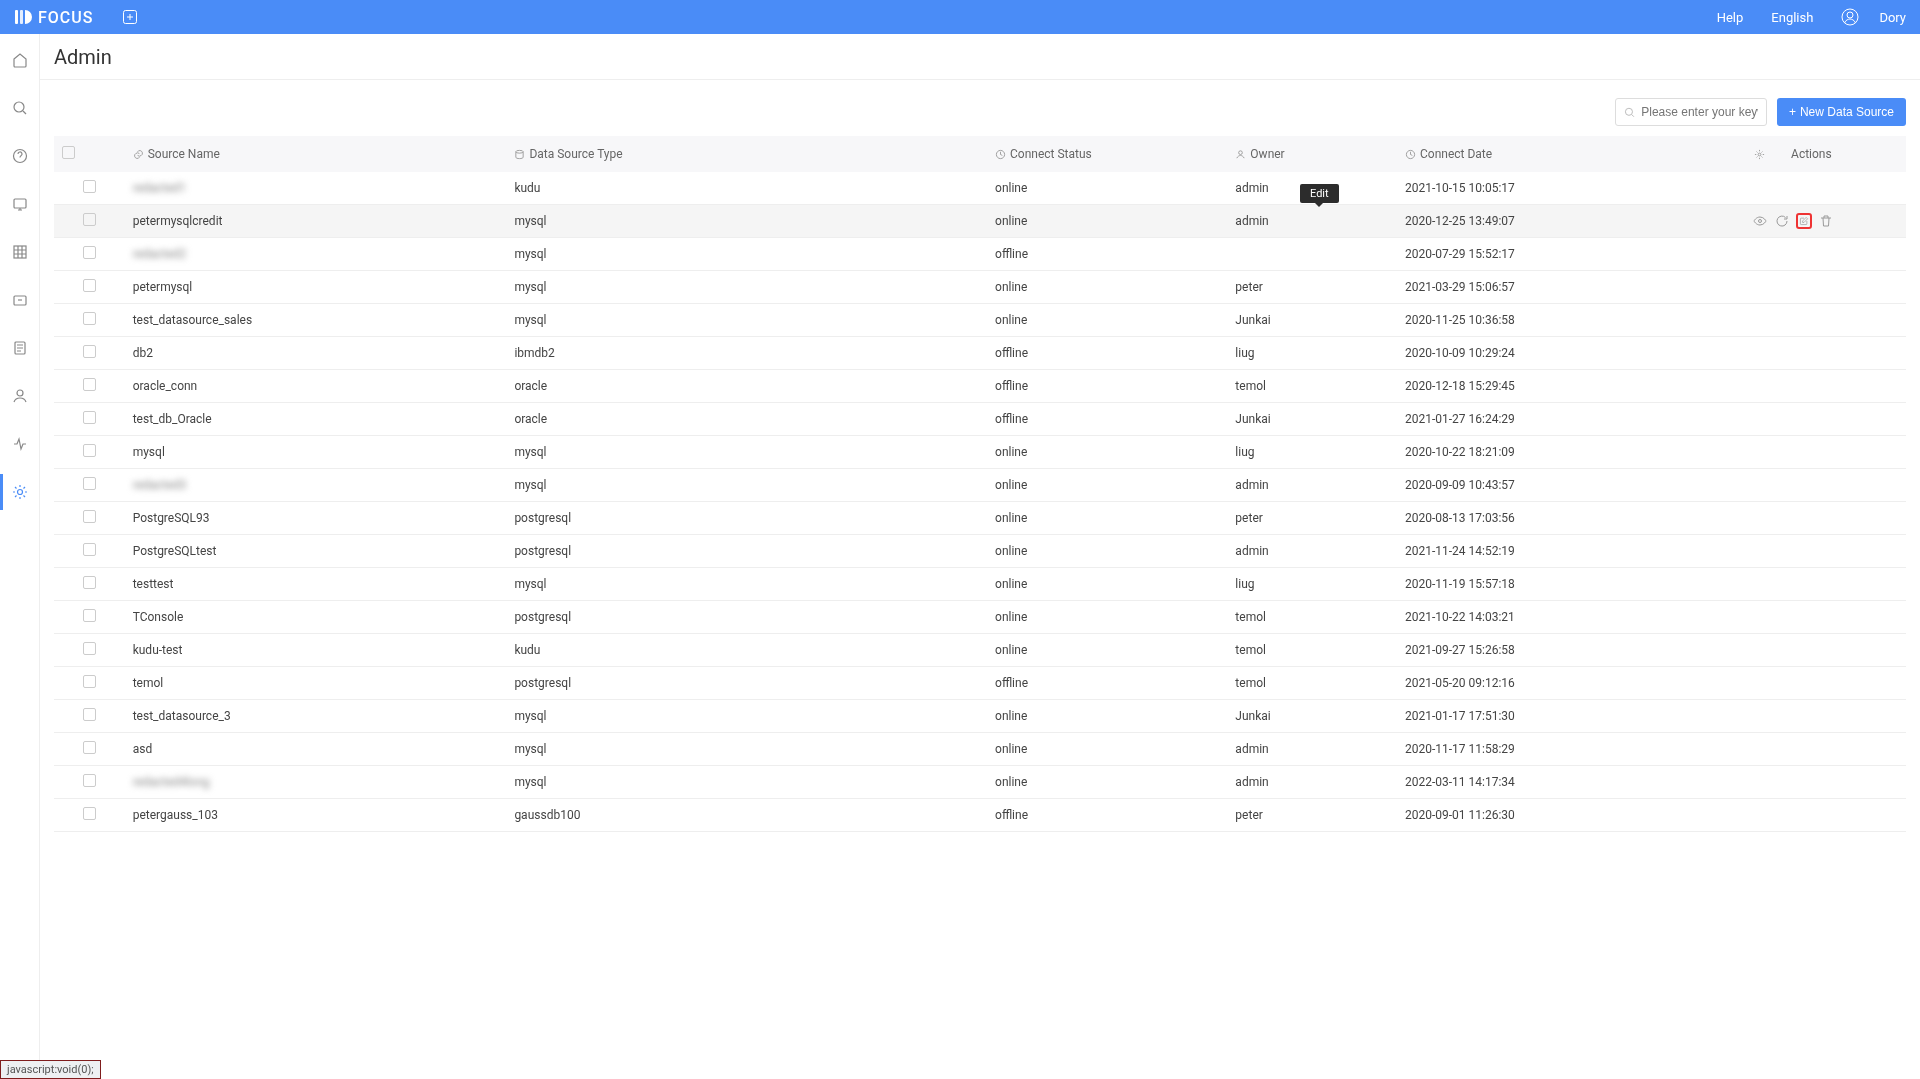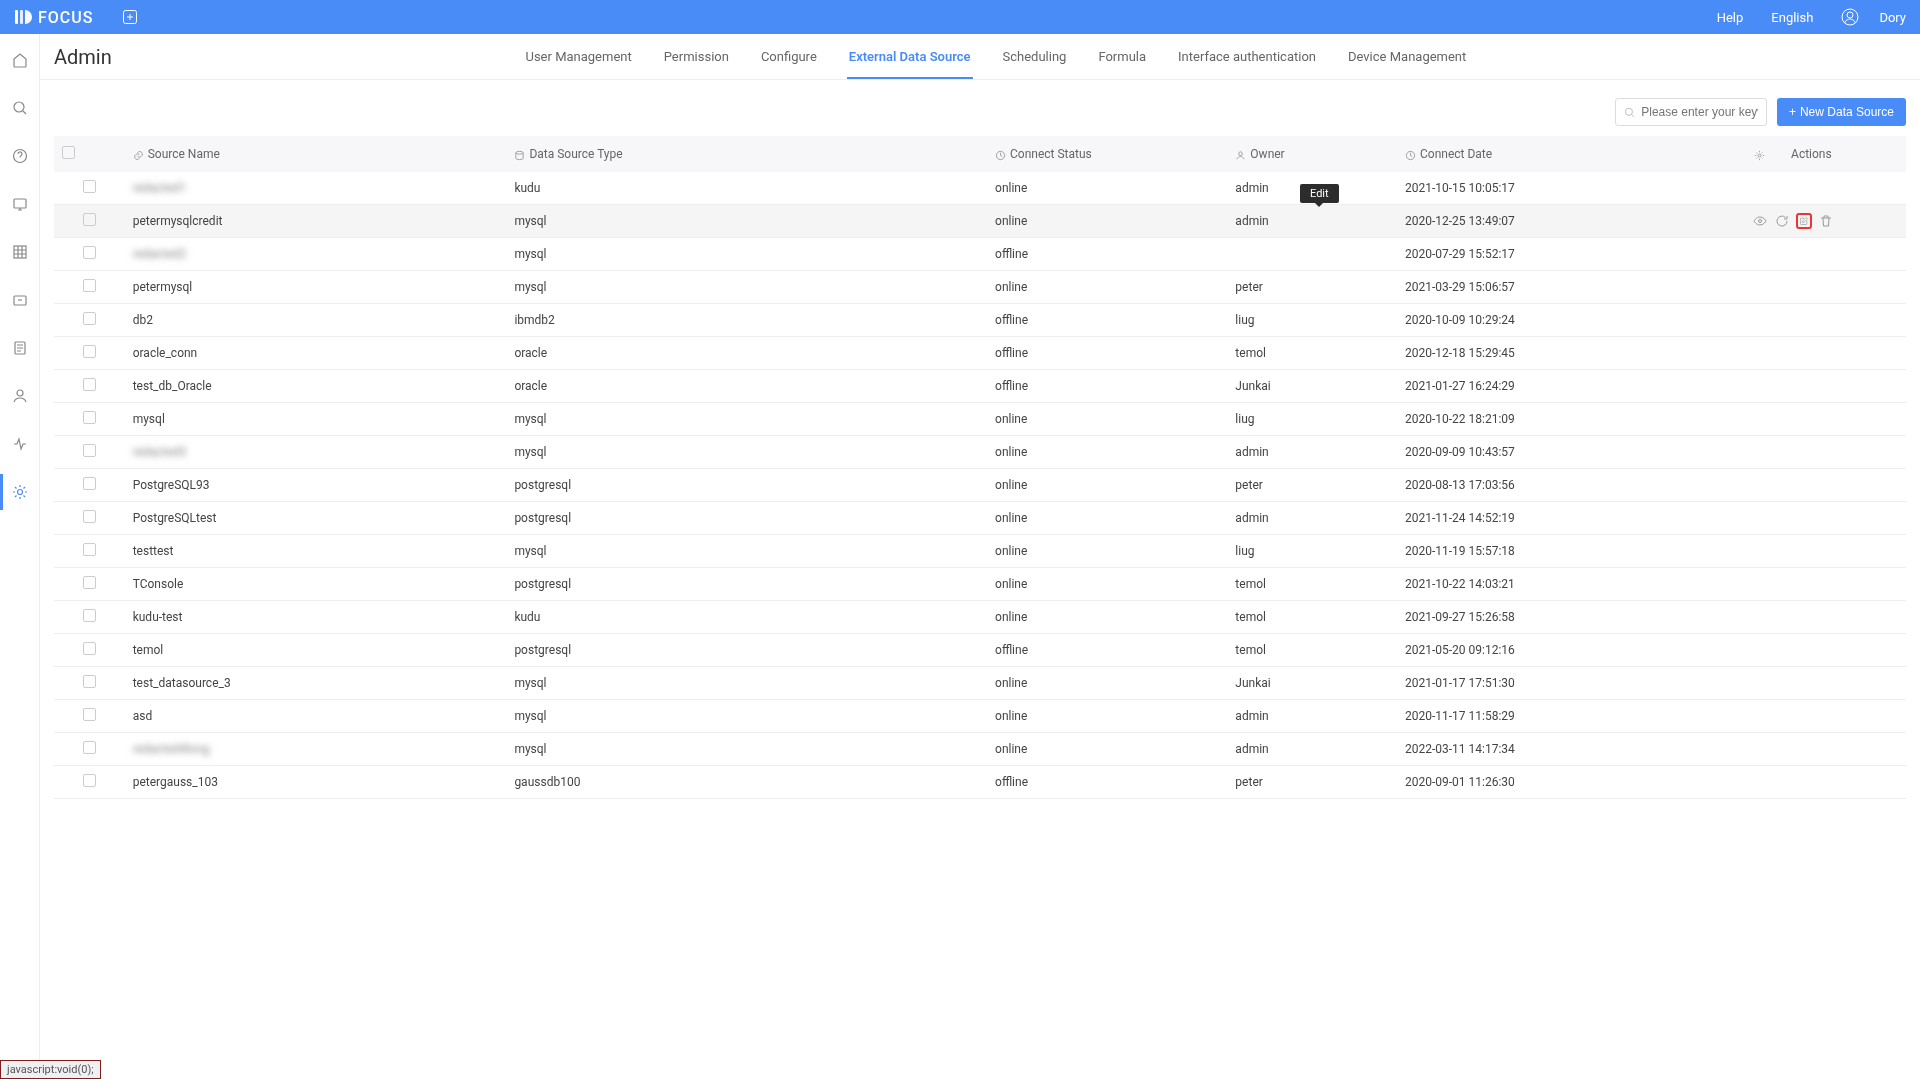--- a/index.html
+++ b/index.html
@@ -39,21 +39,21 @@
 .table th { font-size: 12px; font-weight: 400; color: #666; text-align: left; padding: 10px 8px; }
 .table td { font-size: 12px; color: #444; padding: 8px 8px; border-bottom: 1px solid #eee; }
 .table tbody tr.hovered { background: #f5f5f5; }
 .col-check { width: 50px; text-align:center; }
 .col-name { width: 270px; }
 .col-type { width: 340px; }
 .col-status { width: 170px; }
 .col-owner { width: 120px; }
 .col-date { width: 200px; }
 .col-actions { width: 160px; text-align:center; }
-.th-inner { display:flex; align-items:flex-end; gap:4px; }
+.th-inner { display:flex; align-items:center; gap:4px; }
 .th-inner.center { justify-content:center;gap:26px; }
 
 .checkbox { width: 13px; height: 13px; border: 1px solid #ccc; border-radius: 2px; display:inline-block; }
 .blurred { filter: blur(3px); color:#888; }
 
 .actions-cell { display:flex; gap:6px; justify-content:center; align-items:center; }
 .action-icon { width:16px; height:16px; display:flex; align-items:center; justify-content:center; color:#999; cursor:pointer; }
 .highlight-box { border: 2px solid #e33; border-radius:3px; padding:1px; }
 
 .tooltip { position: absolute; background:#2c2c2c; color:#fff; font-size:11px; padding:3px 10px; border-radius:2px; pointer-events:none; }
@@ -154,30 +154,20 @@
         <svg width="16" height="16" viewBox="0 0 16 16" fill="none" stroke="currentColor" stroke-width="1.2">
           <circle cx="8" cy="8" r="2.5"></circle>
           <path d="M8 1v2M8 13v2M1 8h2M13 8h2M3 3l1.5 1.5M11.5 11.5L13 13M13 3l-1.5 1.5M4.5 11.5L3 13"></path>
         </svg>
       </div>
   </div>
 
   <div class="main">
     <div class="sub-header">
       <div class="page-title">Admin</div>
-      <div class="tabs" id="tabs">
-          <div class="tab">User Management</div>
-          <div class="tab">Permission</div>
-          <div class="tab">Configure</div>
-          <div class="tab active">External Data Source</div>
-          <div class="tab">Scheduling</div>
-          <div class="tab">Formula</div>
-          <div class="tab">Interface authentication</div>
-          <div class="tab">Device Management</div>
-        </div>
     </div>
 
     <div class="toolbar">
       <div class="search-box">
         <svg width="13" height="13" viewBox="0 0 16 16" fill="none" stroke="#bbb" stroke-width="1.4">
             <circle cx="7" cy="7" r="5"></circle>
             <path d="M11 11l3 3"></path>
           </svg>
         <input placeholder="Please enter your keywor" style="">
       </div>
@@ -302,20 +292,29 @@
             <td class="col-check"><span class="checkbox"></span></td>
             <td class="col-name"><span>petermysql</span></td>
             <td class="col-type">mysql</td>
             <td class="col-status">online</td>
             <td class="col-owner">peter</td>
             <td class="col-date">2021-03-29 15:06:57</td>
             <td class="col-actions"></td>
           </tr>
           <tr>
             <td class="col-check"><span class="checkbox"></span></td>
+            <td class="col-name"><span>test_datasource_sales</span></td>
+            <td class="col-type">mysql</td>
+            <td class="col-status">online</td>
+            <td class="col-owner">Junkai</td>
+            <td class="col-date">2020-11-25 10:36:58</td>
+            <td class="col-actions"></td>
+          </tr>
+          <tr>
+            <td class="col-check"><span class="checkbox"></span></td>
             <td class="col-name"><span>db2</span></td>
             <td class="col-type">ibmdb2</td>
             <td class="col-status">offline</td>
             <td class="col-owner">liug</td>
             <td class="col-date">2020-10-09 10:29:24</td>
             <td class="col-actions"></td>
           </tr>
           <tr>
             <td class="col-check"><span class="checkbox"></span></td>
             <td class="col-name"><span>oracle_conn</span></td>

